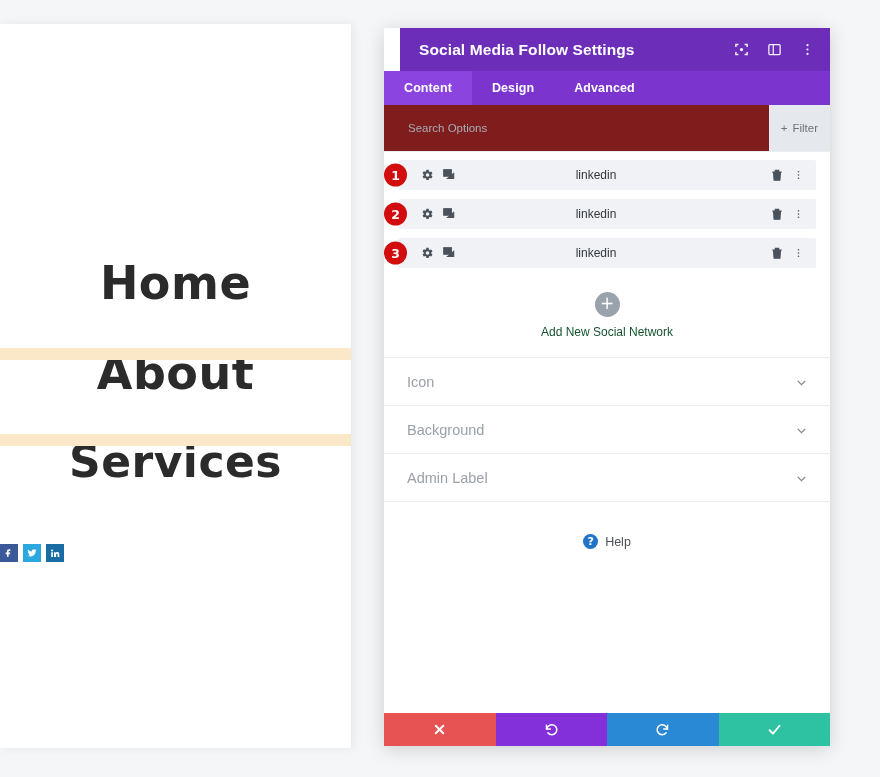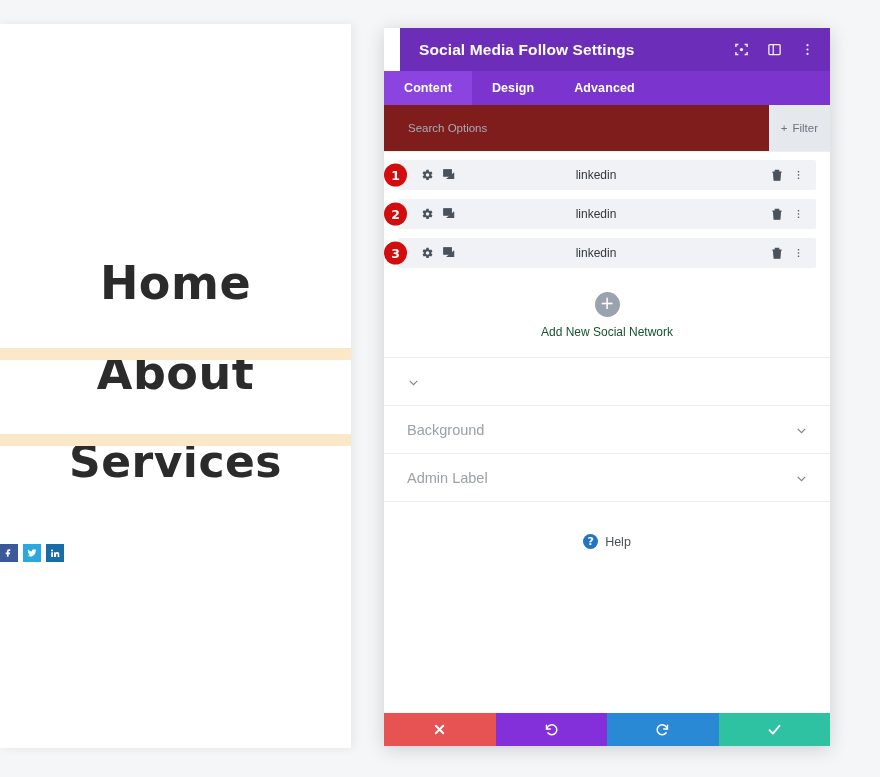--- a/index.html
+++ b/index.html
@@ -362,20 +362,21 @@
 
       </div>
 
       <div class="add-wrap">
         <div class="add-circle">+</div>
         <div class="add-label">Add New Social Network</div>
       </div>
 
       <div class="accordions">
         <div class="accordion">
+          <div class="acc-label">Icon</div>
           <span class="chev">
             <svg viewBox="0 0 24 24">
                 <polyline points="5,9 12,16 19,9"></polyline>
               </svg>
           </span>
         </div>
         <div class="accordion">
           <div class="acc-label">Background</div>
           <span class="chev">
             <svg viewBox="0 0 24 24">

